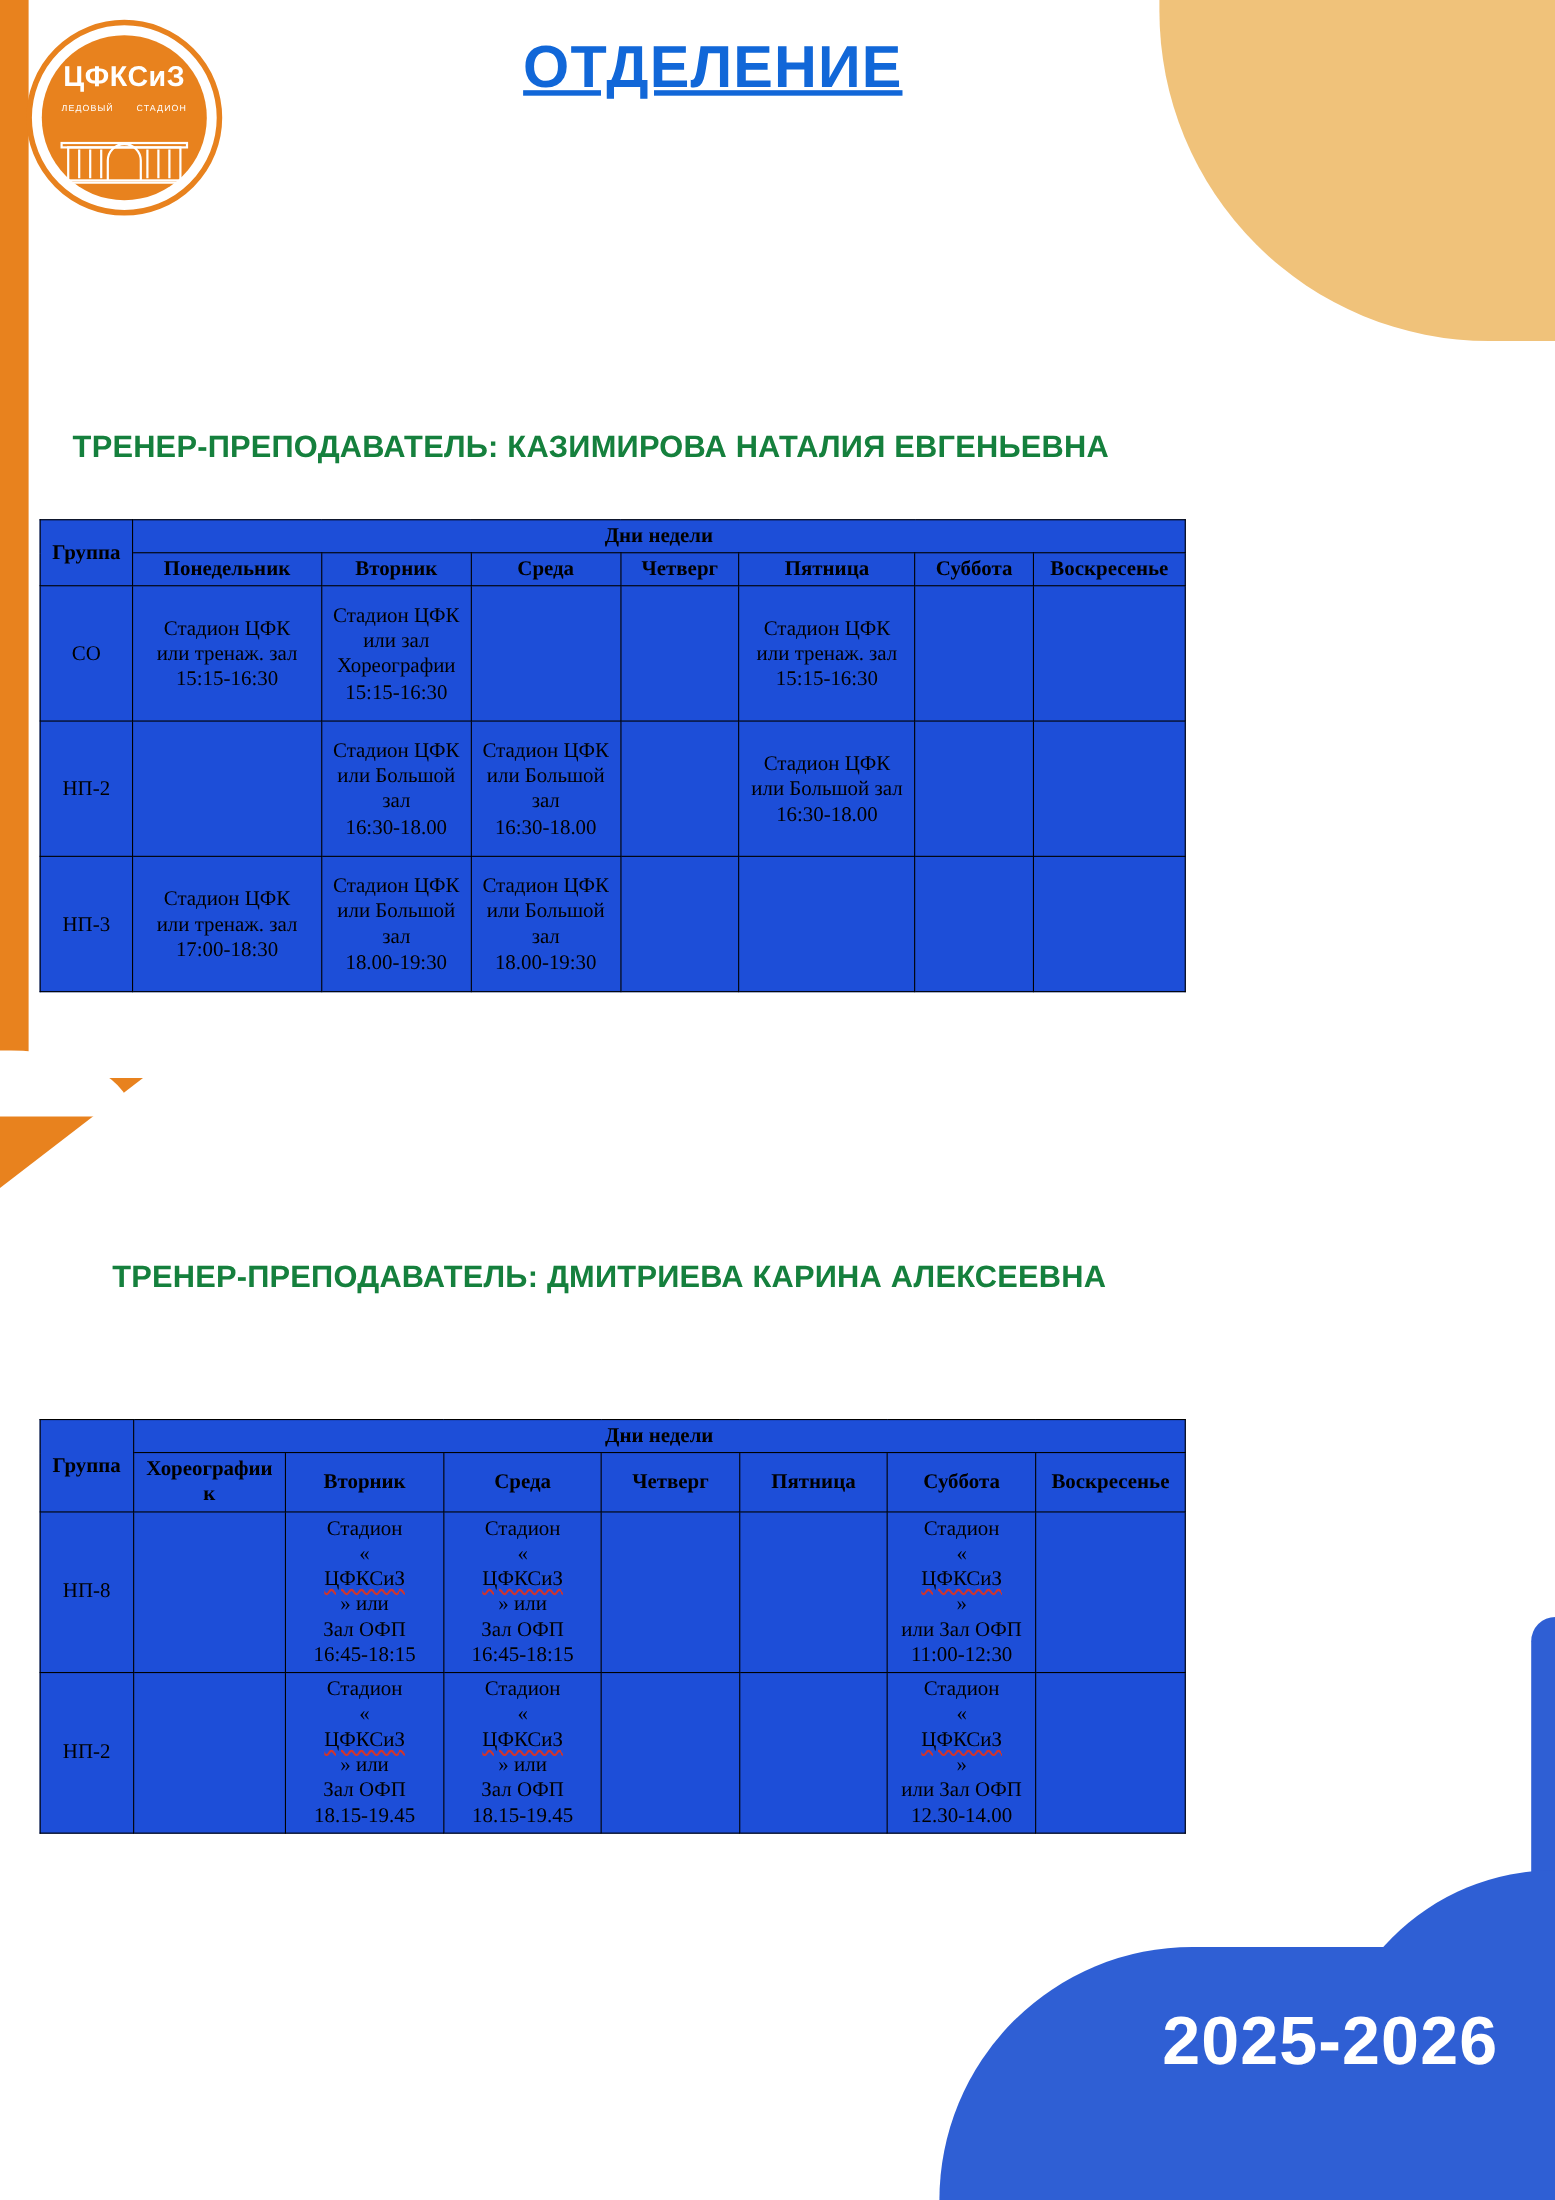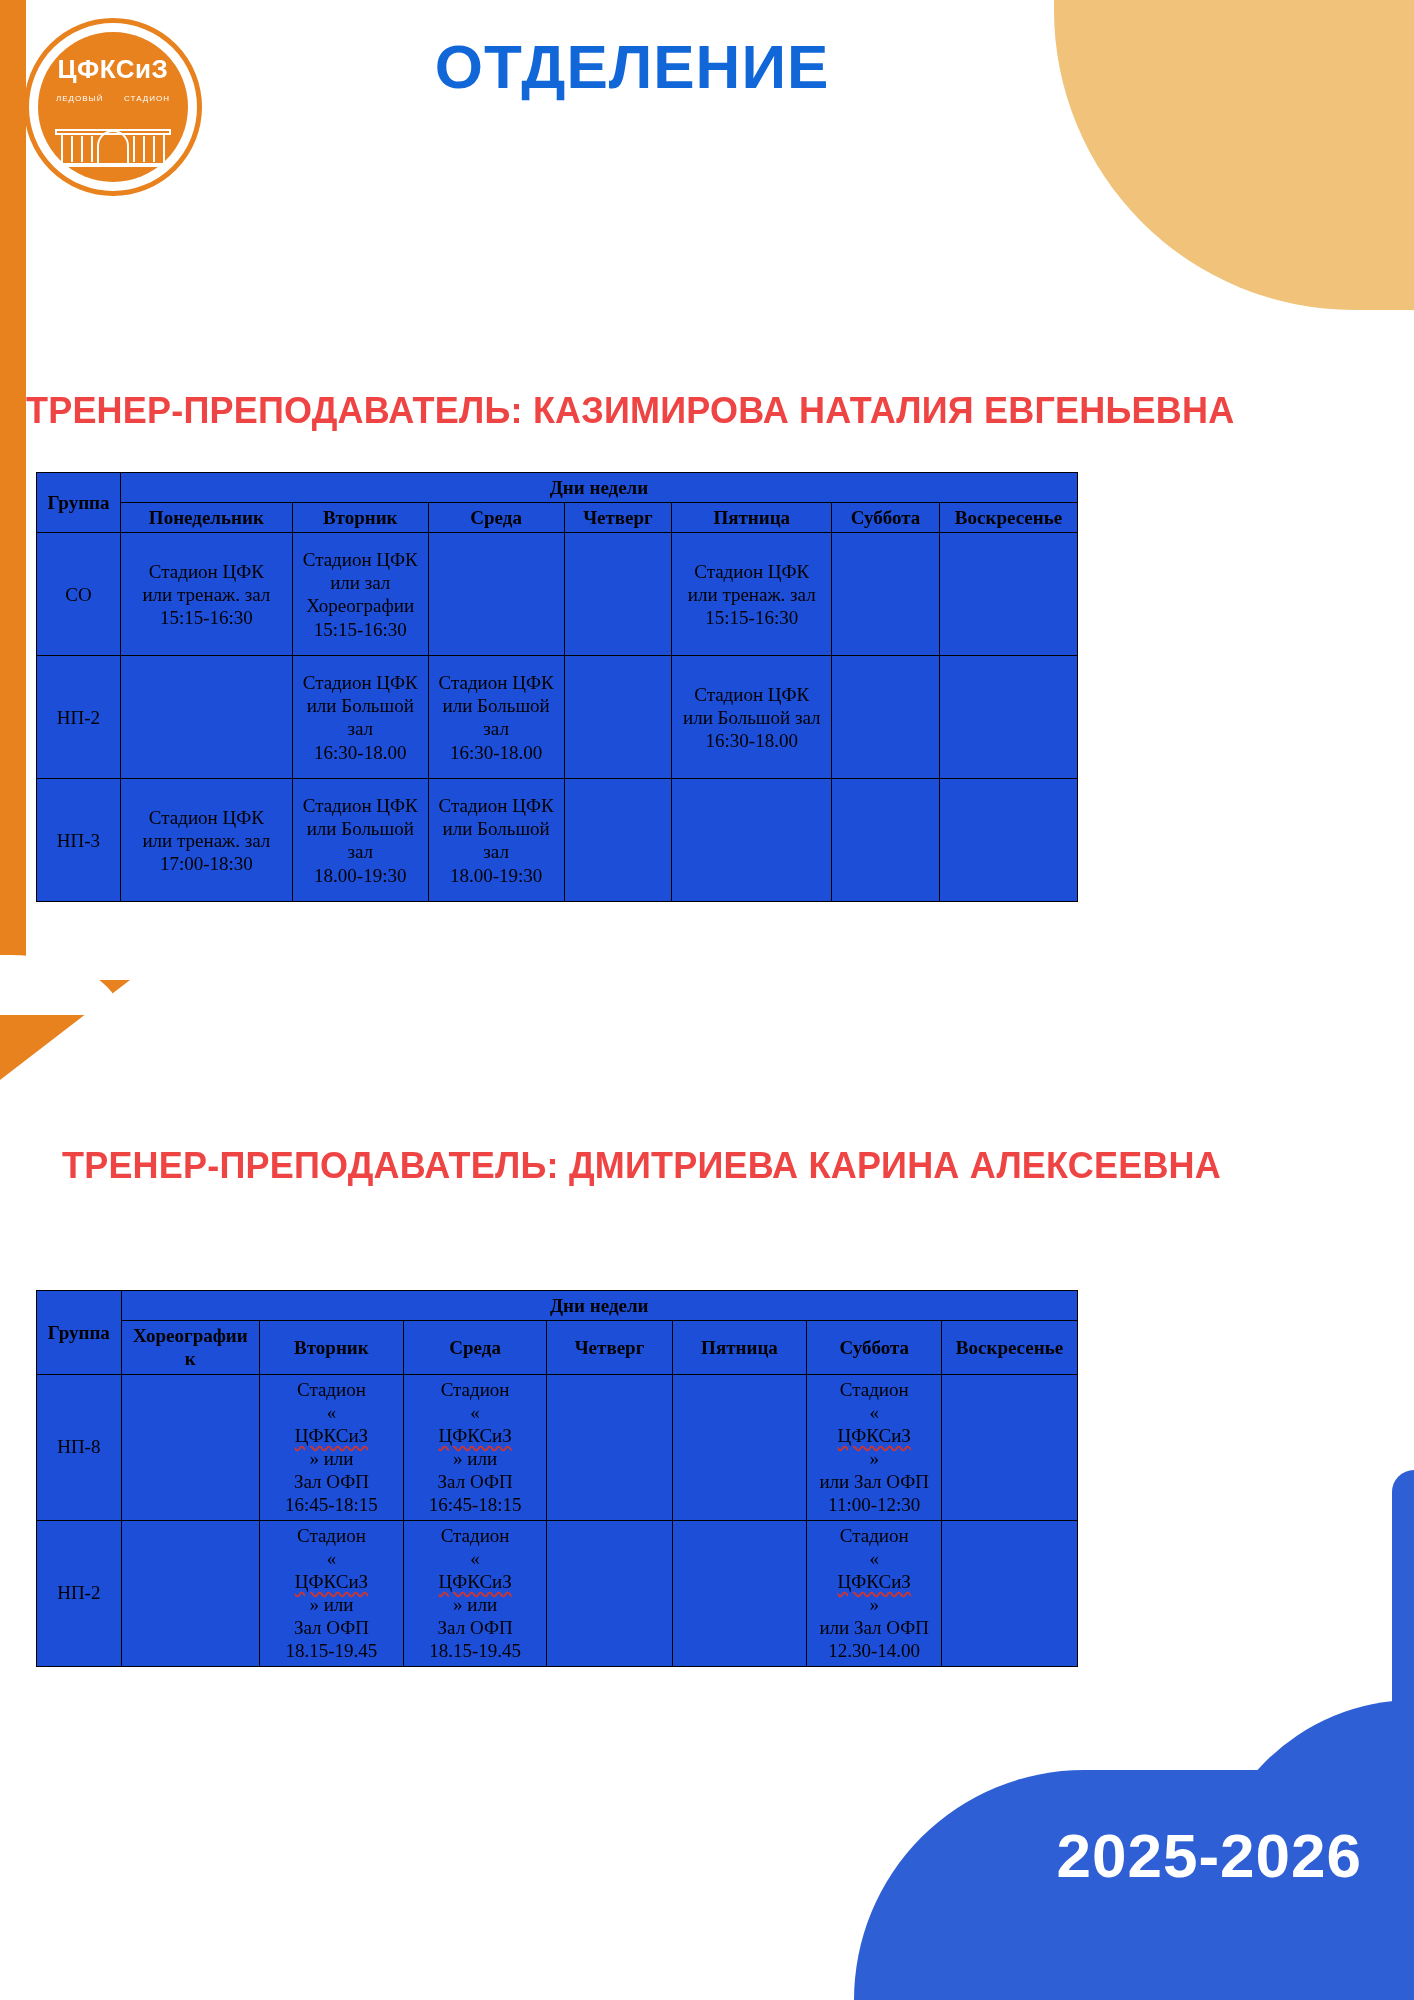--- a/index.html
+++ b/index.html
@@ -127,39 +127,41 @@
     left: 50%;
     transform: translateX(-50%);
     top: 76px;
     width: 118px;
     height: 64px;
   }
 
   
   .main-title {
     position: absolute;
-    left: 212px;
+    left: 228px;
     top: 30px;
     width: 840px;
     text-align: center;
     color: #1167d8;
-    font-size: 62px;
+    font-size: 54px;
     line-height: 1.18;
     font-weight: bold;
     letter-spacing: 1px;
+    text-decoration: underline;
   }
 
   
   .coach-heading {
     position: absolute;
-    font-size: 36px;
-    color: #ef4444;
+    font-size: 28px;
+    color: #15803d;
     font-weight: bold;
     letter-spacing: 0.2px;
     white-space: nowrap;
+    margin-left: 40px;
   }
   #coach1-heading { left: 26px; top: 390px; }
   #coach2-heading { left: 62px; top: 1145px; }
 
   
   .schedule {
     position: absolute;
     border-collapse: collapse;
     font-family: "Liberation Serif", serif;
     background: #1d4ed8;

